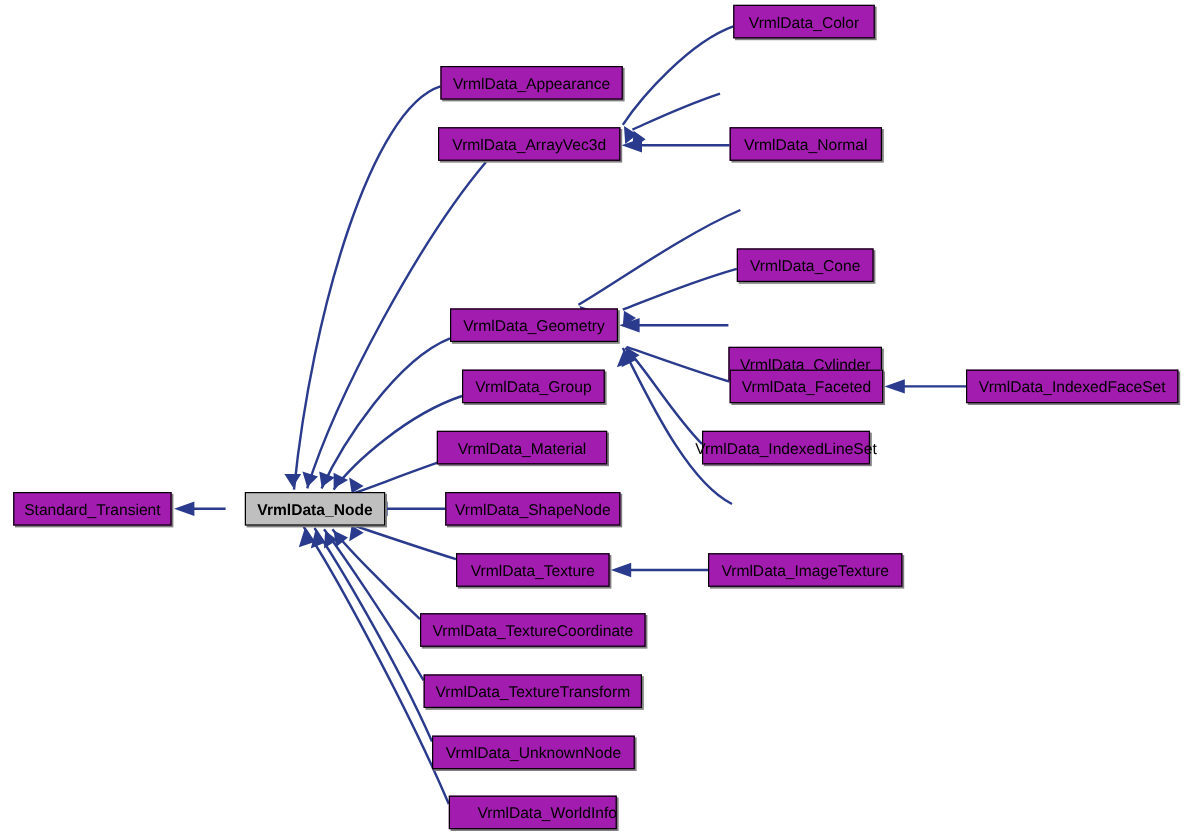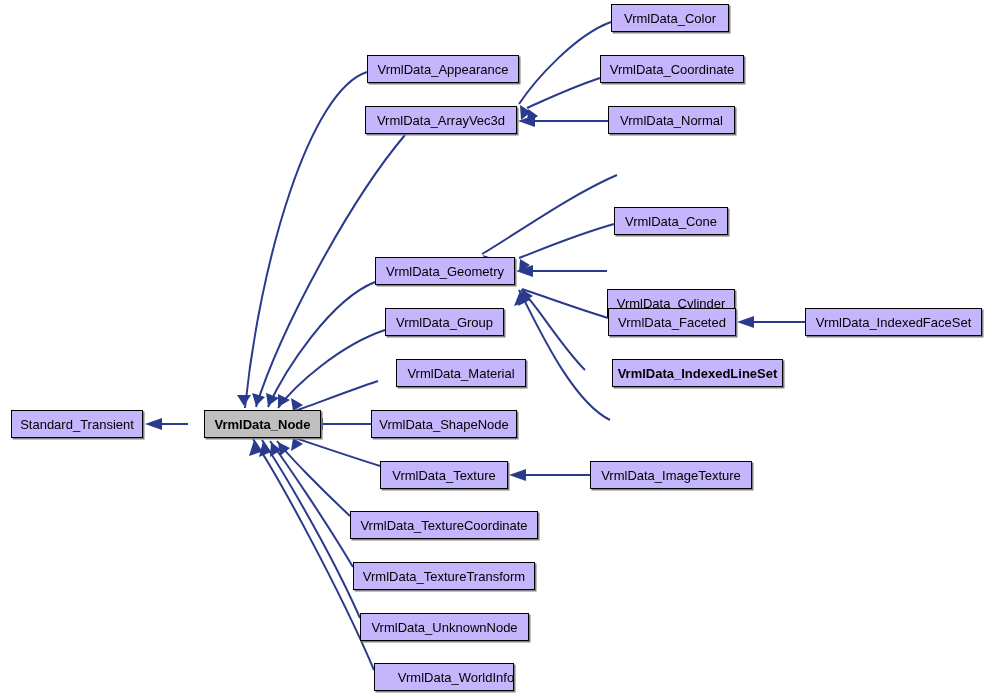--- a/index.html
+++ b/index.html
@@ -26,21 +26,21 @@
   #node-layer {
     position: absolute;
     left: 0;
     top: 0;
     width: 988px;
     height: 696px;
   }
   .cls-node {
     position: absolute;
     box-sizing: border-box;
-    background: #c4b5fd;
+    background: #a21caf;
     border: 1px solid #000000;
     box-shadow: 1.5px 1.5px 0 0 #808080;
     display: flex;
     align-items: center;
     justify-content: center;
     height: 28px;
     white-space: nowrap;
   }
   .cls-node .cls-label {
     font-family: "Liberation Sans", sans-serif;
@@ -170,23 +170,20 @@
       </div>
       <div class="cls-node" style="left: 367px; top: 55px; width: 152px;">
         <span class="cls-label">VrmlData_Appearance</span>
       </div>
       <div class="cls-node" style="left: 365px; top: 106px; width: 152px;">
         <span class="cls-label">VrmlData_ArrayVec3d</span>
       </div>
       <div class="cls-node" style="left: 611px; top: 4px; width: 118px;">
         <span class="cls-label">VrmlData_Color</span>
       </div>
-      <div class="cls-node" style="left: 600px; top: 55px; width: 144px;">
-        <span class="cls-label">VrmlData_Coordinate</span>
-      </div>
       <div class="cls-node" style="left: 608px; top: 106px; width: 127px;">
         <span class="cls-label">VrmlData_Normal</span>
       </div>
       <div class="cls-node" style="left: 614px; top: 207px; width: 114px;">
         <span class="cls-label">VrmlData_Cone</span>
       </div>
       <div class="cls-node" style="left: 375px; top: 257px; width: 140px;">
         <span class="cls-label">VrmlData_Geometry</span>
       </div>
       <div class="cls-node" style="left: 607px; top: 257px; width: 128px; margin-top: 32px;">
@@ -194,24 +191,24 @@
       </div>
       <div class="cls-node" style="left: 385px; top: 308px; width: 119px;">
         <span class="cls-label">VrmlData_Group</span>
       </div>
       <div class="cls-node" style="left: 608px; top: 308px; width: 128px;">
         <span class="cls-label">VrmlData_Faceted</span>
       </div>
       <div class="cls-node" style="left: 805px; top: 308px; width: 177px;">
         <span class="cls-label">VrmlData_IndexedFaceSet</span>
       </div>
-      <div class="cls-node" style="left: 396px; top: 359px; width: 130px;">
+      <div class="cls-node" style="left: 364px; top: 359px; width: 142px;">
         <span class="cls-label">VrmlData_Material</span>
       </div>
-      <div class="cls-node" style="left: 612px; top: 359px; width: 171px; font-weight: bold;">
+      <div class="cls-node" style="left: 585px; top: 359px; width: 140px;">
         <span class="cls-label">VrmlData_IndexedLineSet</span>
       </div>
       <div class="cls-node" style="left: 371px; top: 410px; width: 146px;">
         <span class="cls-label">VrmlData_ShapeNode</span>
       </div>
       <div class="cls-node" style="left: 380px; top: 461px; width: 128px;">
         <span class="cls-label">VrmlData_Texture</span>
       </div>
       <div class="cls-node" style="left: 590px; top: 461px; width: 162px;">
         <span class="cls-label">VrmlData_ImageTexture</span>

